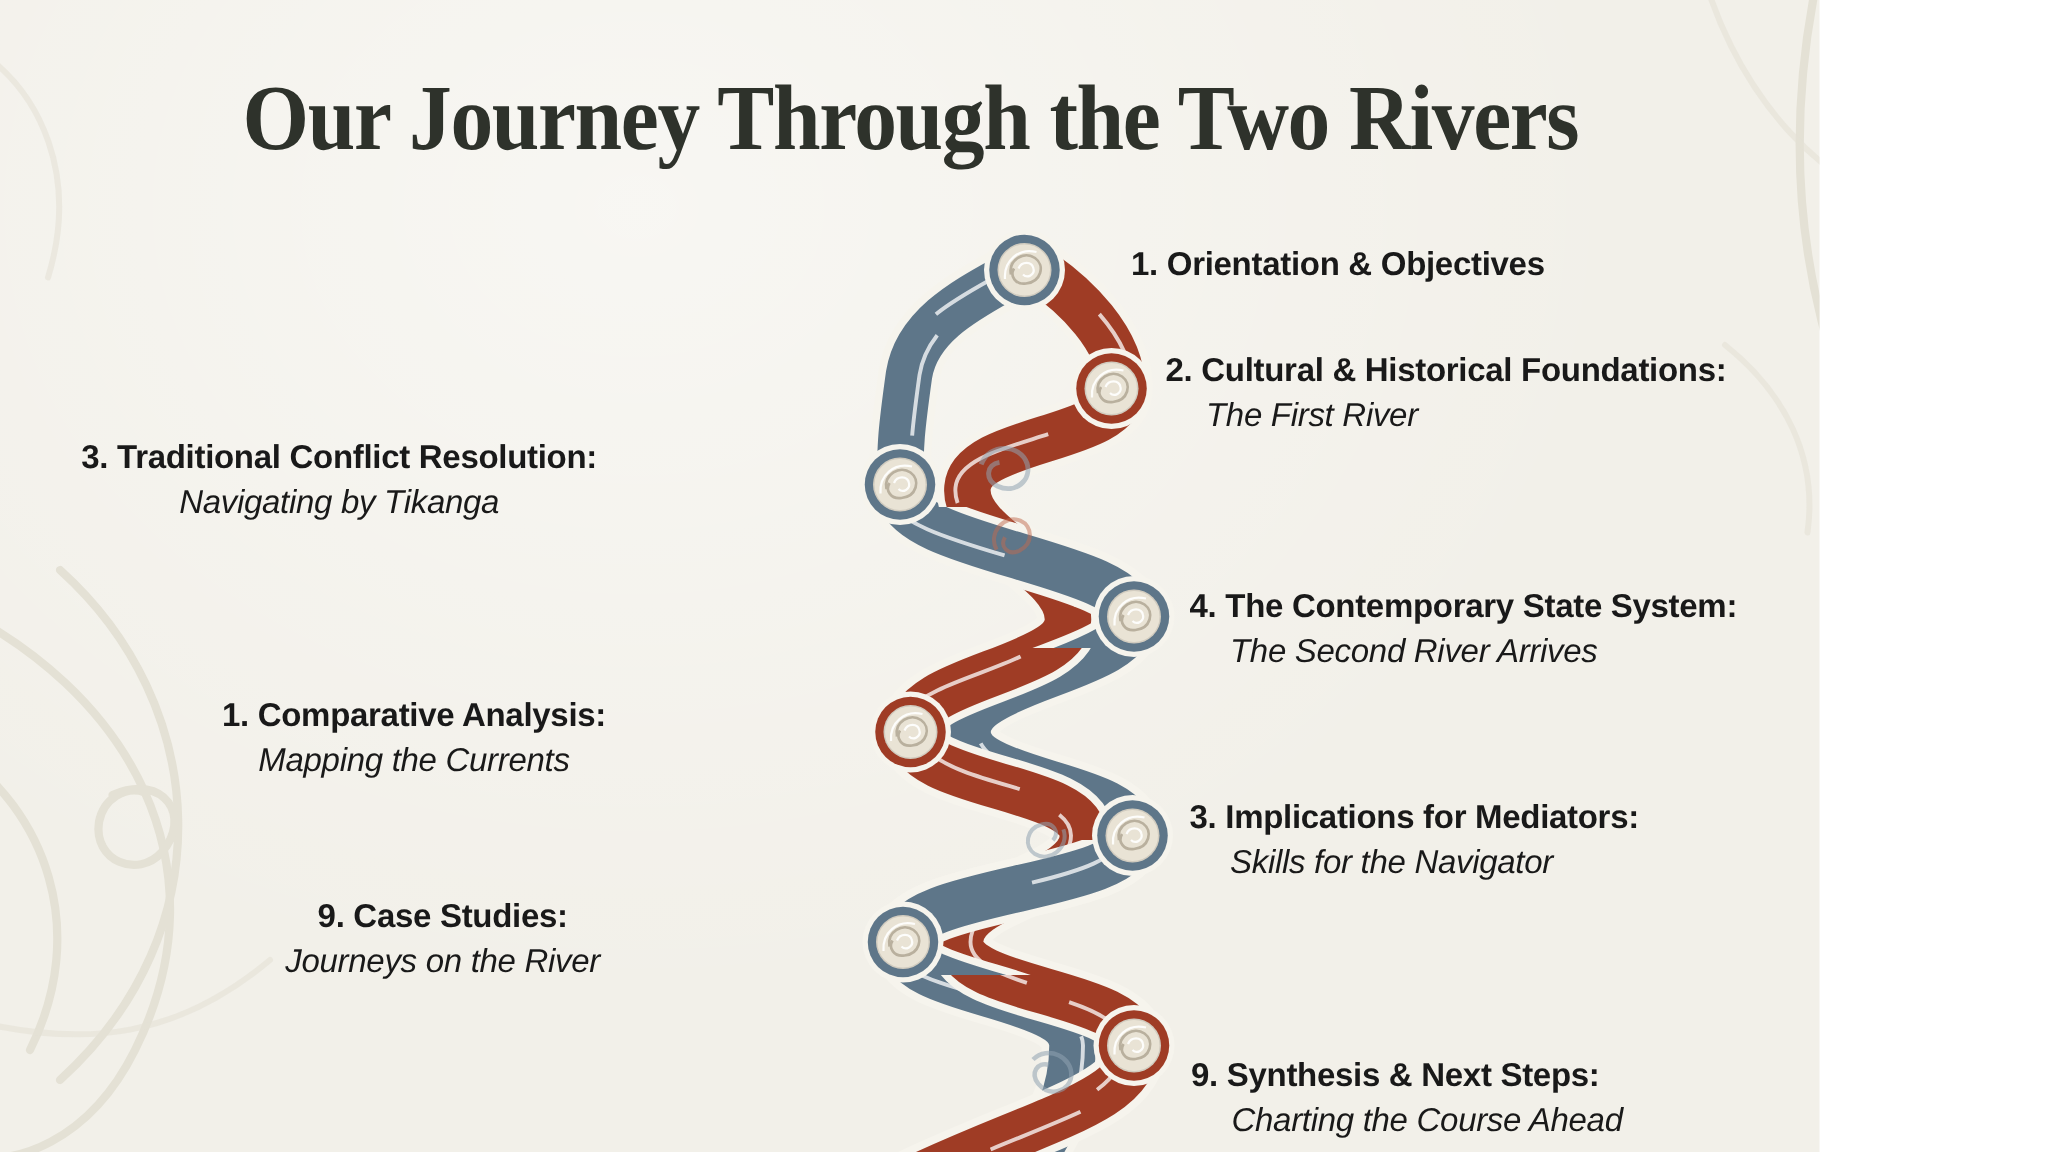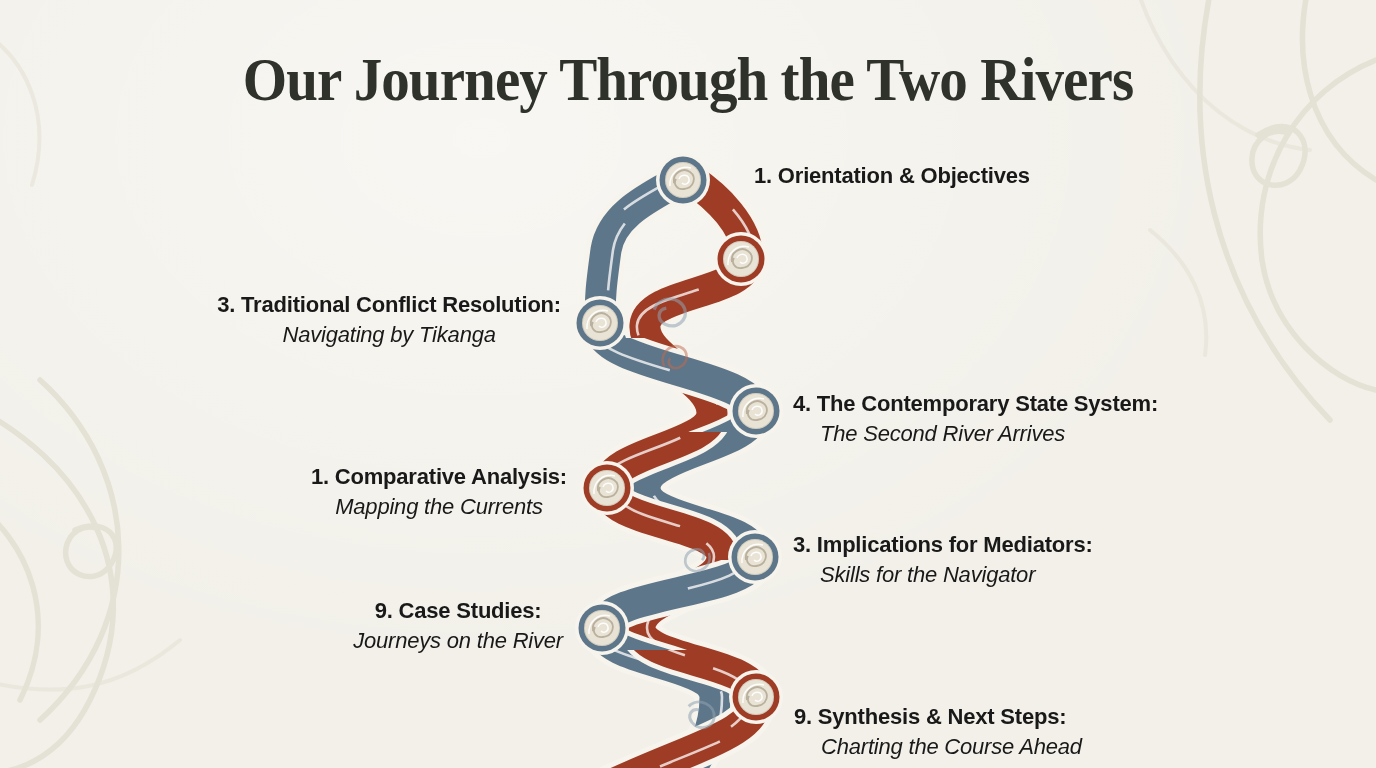--- a/index.html
+++ b/index.html
@@ -1,18 +1,18 @@
 <!DOCTYPE html>
 <html style="--background: #f2f0e9; --casing: #f6f4ed; --river-blue: #5e7689; --river-red: #9f3c25; --node-inner: #e9e3d5; --node-swirl: #b9b09e; --ribbon-detail-blue: #8fa2b1; --ribbon-detail-red: #bf6a50; --text-dark: #191919; --title-color: #2e322b; --pattern: #e4e1d5;"><head>
 <meta charset="utf-8">
 <style>
   html,body{margin:0;padding:0;}
   .slide{
     position:relative;
-    width:1376px;height:768px;
+    width:1213px;height:768px;
     overflow:hidden;
     background:
       radial-gradient(ellipse at 35% 18%, rgba(255,255,255,.45), rgba(255,255,255,0) 60%),
       var(--background,#f2f0e9);
     font-family:"Liberation Sans", sans-serif;
   }
   svg{position:absolute;inset:0;}
   
   .pattern{stroke:var(--pattern,#e4e1d5);fill:none;stroke-width:5.5;stroke-linecap:round;}
   .pattern-light{stroke:var(--pattern,#e4e1d5);fill:none;stroke-width:4;opacity:.6;stroke-linecap:round;}
@@ -153,20 +153,24 @@
   </svg>
 
   <div class="title-wrap">
     <span class="title-text">Our Journey Through the Two Rivers</span>
   </div>
 
   <div class="item side-right" id="item-1">
     <div class="item-heading">1. Orientation &amp; Objectives</div>
 
   </div>
+  <div class="item side-right" id="item-2">
+    <div class="item-heading">2. Cultural &amp; Historical Foundations:</div>
+    <div class="item-sub">The First River</div>
+  </div>
   <div class="item side-left" id="item-3">
     <div class="item-heading">3. Traditional Conflict Resolution:</div>
     <div class="item-sub">Navigating by Tikanga</div>
   </div>
   <div class="item side-right" id="item-4">
     <div class="item-heading">4. The Contemporary State System:</div>
     <div class="item-sub">The Second River Arrives</div>
   </div>
   <div class="item side-left" id="item-6">
     <div class="item-heading">1. Comparative Analysis:</div>

